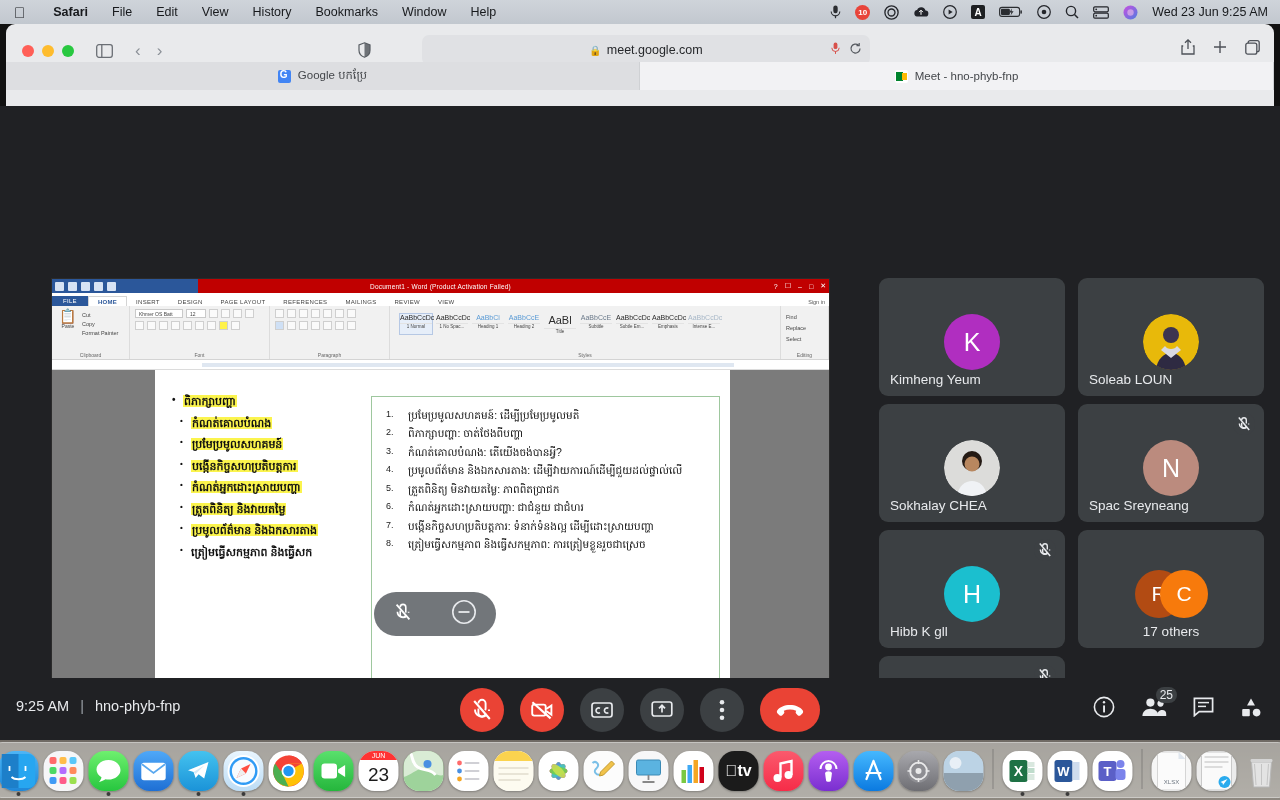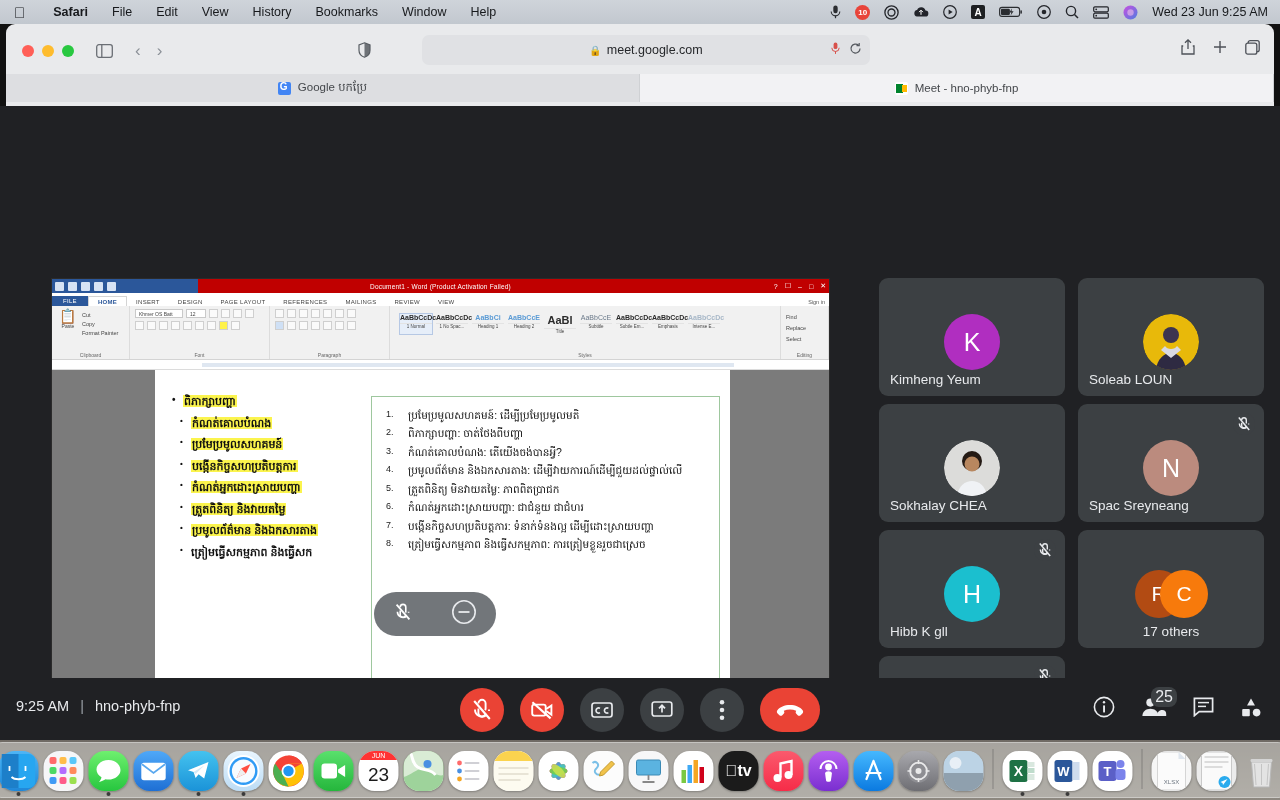--- a/index.html
+++ b/index.html
@@ -44,21 +44,21 @@
   .urlbar {
     position:absolute; left:416px; top:11px; width:448px; height:30px;
     background:#e0e1e4; border-radius:7px; display:flex; align-items:center; justify-content:center;
     font-size:12.5px; color:#26282b; gap:5px;
   }
   .urlbar .lock{font-size:10px;color:#50555b;}
   .url-right{ position:absolute; right:8px; display:flex; gap:9px; align-items:center;}
   .shield{ position:absolute; left:352px; top:18px; color:#585d63;}
   .tb-right{ position:absolute; right:14px; top:15px; display:flex; gap:18px; color:#4d5158; align-items:center;}
 
-  .tabs { position:absolute; bottom:4px; left:0; width:1268px; height:28px; display:flex; }
+  .tabs { position:absolute; bottom:16px; left:0; width:1268px; height:28px; display:flex; }
   .tab {
     flex:1; display:flex; align-items:center; justify-content:center; gap:7px;
     font-size:11.5px; color:#44474b; border-right:1px solid #cfd1d4;
     background:#dddee1;
   }
   .tab.active { background:#f2f2f4; }
   .tab .fav { width:13px; height:13px; border-radius:2px; display:inline-block; flex:none; }
   .fav-translate{ background:#4285f4; position:relative; }
   .fav-translate:after{content:"G";position:absolute;left:2px;top:-1px;color:#fff;font-size:10px;font-weight:bold;}
   .fav-meet{ background:#fff; position:relative; overflow:hidden; }
@@ -92,21 +92,21 @@
   .w-ribbon-tabs .t.home { border:1px solid #d4d4d4; border-bottom:none; background:#fff; font-weight:bold; color:#2b579a;}
   .w-signin{ position:absolute; right:4px; bottom:1px; font-size:5.5px; color:#555;}
   .w-ribbon { height:54px; background:#f1f1f1; border-bottom:1px solid #d4d4d4; display:flex; position:relative; font-size:5.5px; color:#444;}
   .rgrp { border-right:1px solid #dcdcdc; padding:3px 5px 0; position:relative; }
   .rgrp .lbl{ position:absolute; bottom:1px; left:0; width:100%; text-align:center; font-size:5px; color:#666;}
   .chipline{display:flex;align-items:center;gap:3px;margin-bottom:3px;}
   .chip{border:1px solid #c9c9c9;background:#fff;padding:0 3px;height:9px;display:flex;align-items:center;font-size:5px;}
   .sq{width:9px;height:9px;border:1px solid #cfcfcf;background:#fafafa;display:inline-block;}
   .styles { display:flex; gap:2px; padding:4px 4px 0;}
   .st { width:34px; border:1px solid transparent; text-align:center; }
-  .st .big{ font-size:7px; font-weight:bold; color:#2b2b2b; }
+  .st .big{ font-size:7px; font-weight:normal; color:#2b2b2b; }
   .st .nm { font-size:4.5px; color:#444; border-top:1px solid #e3e3e3; margin-top:2px;}
   .st.sel{ border:1px solid #b6c8e4; background:#e6eef9;}
   .w-ruler{ height:10px; background:#fff; border-bottom:1px solid #dcdcdc; position:relative;}
   .w-ruler .bar{position:absolute; left:150px; right:95px; top:3px; height:4px; background:#dfe7f1;}
   .w-page-area{ position:relative; height:352px; background:#7b7b7b; overflow:hidden;}
   .w-page{ position:absolute; left:103px; top:0; width:575px; height:352px; background:#fff;}
   .doc-cols{ display:flex; padding:26px 0 0 0; height:100%;}
   .col-left{ width:210px; padding-left:14px;}
   .col-right{ flex:1; margin-left:6px; border:1px solid #9ec79e; margin-right:10px; padding:12px 10px 0 12px;}
   .bul { list-style:none;font-weight:bold; }
@@ -159,21 +159,21 @@
   .meetbar { position:absolute; left:0; bottom:0; width:1280px; height:62px; background:#202124; }
   .mb-left { position:absolute; left:16px; top:20px; color:#e8eaed; font-size:14.5px; display:flex; gap:11px; align-items:center;}
   .mb-left .sep{ color:#9aa0a6; }
   .mb-center { position:absolute; left:50%; top:10px; transform:translateX(-50%); display:flex; gap:16px; align-items:center;}
   .cbtn { width:44px;height:44px;border-radius:50%; background:#3c4043; display:flex;align-items:center;justify-content:center;}
   .cbtn.red{ background:#ea4335; }
   .cbtn.hang{ width:60px;height:44px;border-radius:22px;background:#ea4335;}
   .mb-right { position:absolute; right:18px; top:18px; display:flex; gap:26px; align-items:center; color:#e8eaed;}
   .pplwrap{ position:relative; }
   .pplbadge{ position:absolute; right:-10px; top:-10px; background:#3c4043; color:#e8eaed;
-             font-size:16px; border-radius:8px; padding:1px 4px; }
+             font-size:12px; border-radius:8px; padding:1px 4px; }
 
   
   .dockwrap{ position:absolute; bottom:0; left:0; width:1280px; height:60px;
              background:linear-gradient(#6f6a64,#8d8880); }
   .dock{ position:absolute; left:50%; transform:translateX(-50%); bottom:2px;
          height:56px; background:rgba(200,198,193,.62); border-radius:12px;
          border:1px solid rgba(255,255,255,.35);
          display:flex; align-items:flex-end; gap:5px; padding:4px 7px 6px;}
   .dicon{ width:40px;height:40px;border-radius:16px; position:relative; flex:none;
           display:flex;align-items:center;justify-content:center; font-size:19px; color:#fff;

